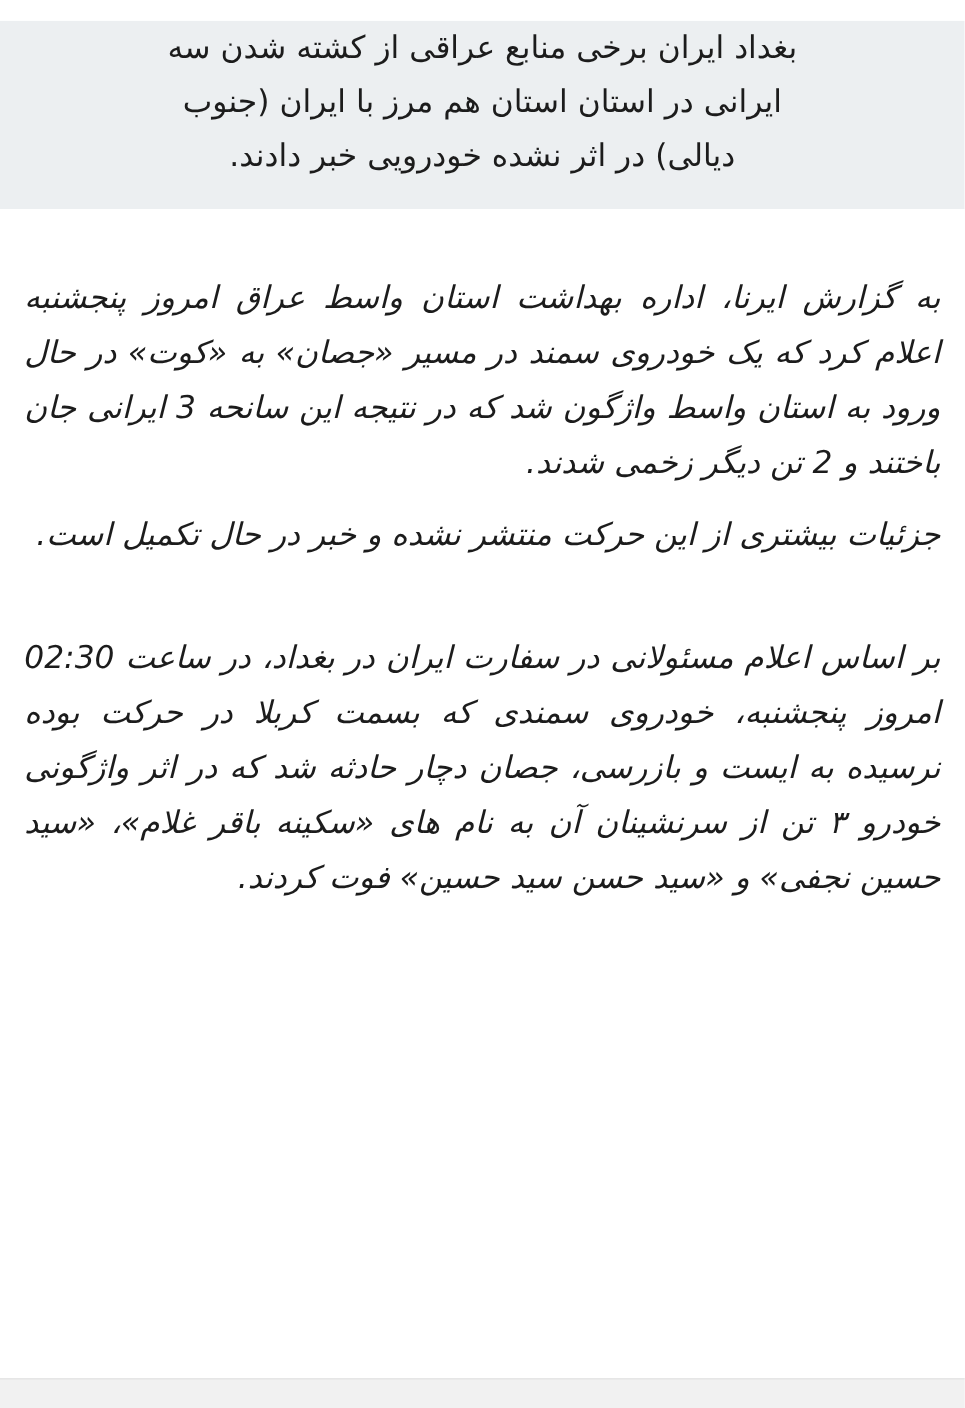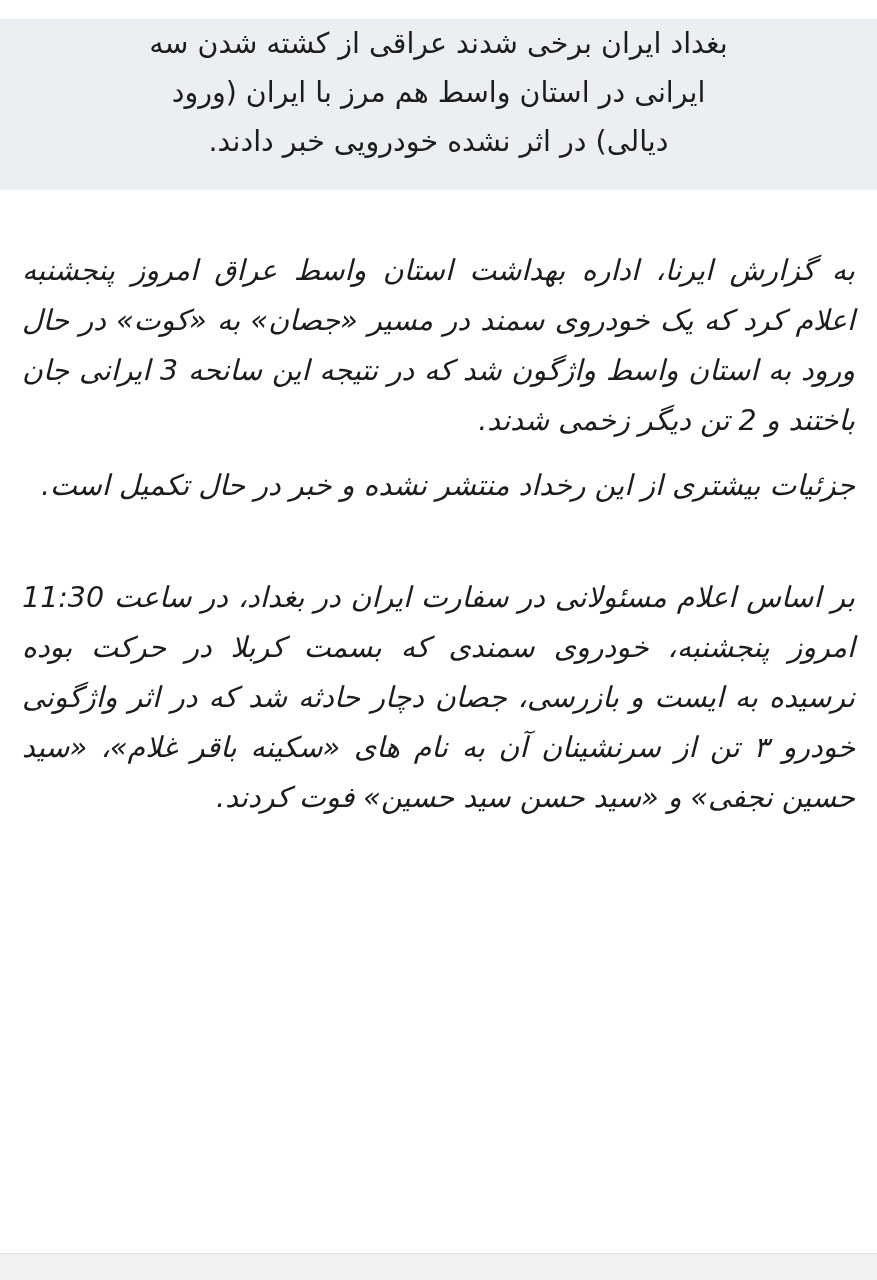--- a/index.html
+++ b/index.html
@@ -84,38 +84,38 @@
   }
 </style>
 </head>
 <body>
 
 <div class="page">
 
   <div class="quote-clip">
     <div class="quote-inner">
       <div class="quote-block">
-        <p>بغداد ایران برخی شدند عراقی از کشته شدن سه</p>
-        <p>ایرانی در استان واسط هم مرز با ایران (ورود</p>
+        <p>بغداد ایران برخی منابع عراقی از کشته شدن سه</p>
+        <p>ایرانی در استان استان هم مرز با ایران (جنوب</p>
         <p>دیالی) در اثر نشده خودرویی خبر دادند.</p>
       </div>
     </div>
   </div>
 
   <div class="body-area">
 
     <div class="gap-lg"></div>
 
     <p class="para">به گزارش ایرنا، اداره بهداشت استان واسط عراق امروز پنجشنبه اعلام کرد که یک خودروی سمند در مسیر «جصان» به «کوت» در حال ورود به استان واسط واژگون شد که در نتیجه این سانحه 3 ایرانی جان باختند و 2 تن دیگر زخمی شدند.</p>
 
     <div class="gap-md"></div>
 
-    <p class="para">جزئیات بیشتری از این رخداد منتشر نشده و خبر در حال تکمیل است.</p>
+    <p class="para">جزئیات بیشتری از این حرکت منتشر نشده و خبر در حال تکمیل است.</p>
 
     <div class="gap-xl"></div>
 
-    <p class="para">بر اساس اعلام مسئولانی در سفارت ایران در بغداد، در ساعت 11:30 امروز پنجشنبه، خودروی سمندی که بسمت کربلا در حرکت بوده نرسیده به ایست و بازرسی، جصان دچار حادثه شد که در اثر واژگونی خودرو ۳ تن از سرنشینان آن به نام های «سکینه باقر غلام»، «سید حسین نجفی» و «سید حسن سید حسین» فوت کردند.</p>
+    <p class="para">بر اساس اعلام مسئولانی در سفارت ایران در بغداد، در ساعت 02:30 امروز پنجشنبه، خودروی سمندی که بسمت کربلا در حرکت بوده نرسیده به ایست و بازرسی، جصان دچار حادثه شد که در اثر واژگونی خودرو ۳ تن از سرنشینان آن به نام های «سکینه باقر غلام»، «سید حسین نجفی» و «سید حسن سید حسین» فوت کردند.</p>
 
   </div>
 
   <div class="bottom-bar"></div>
 
 </div>
 
 </body></html>

